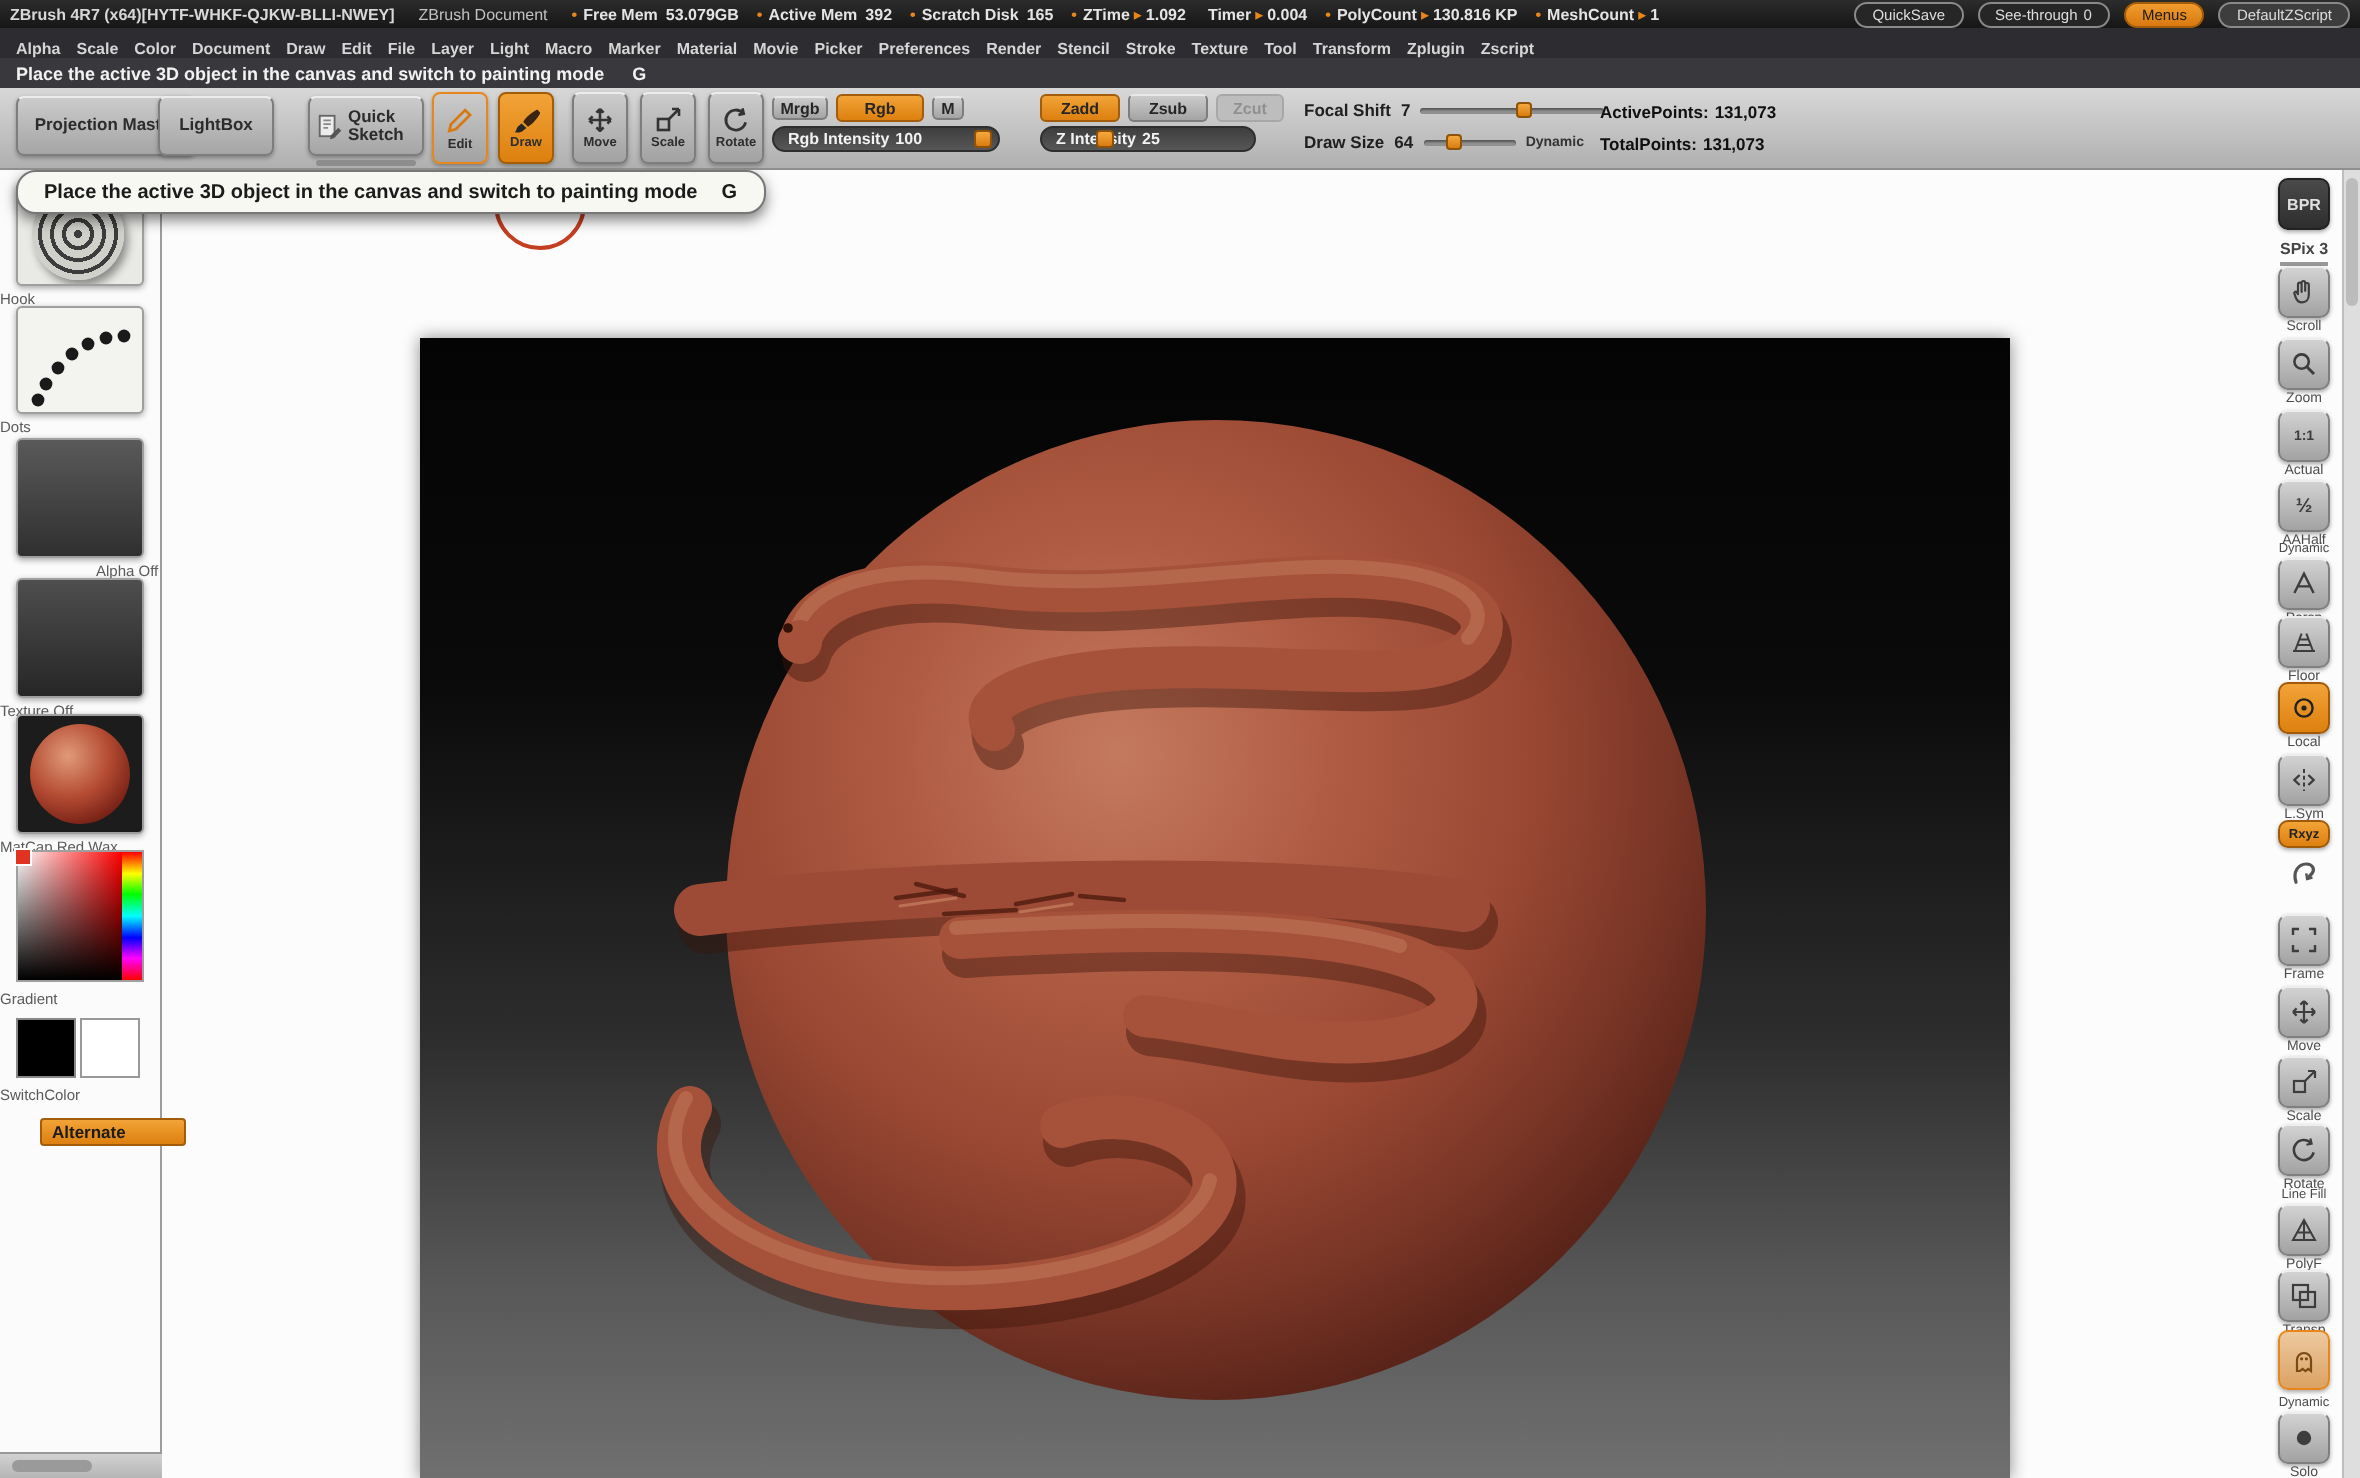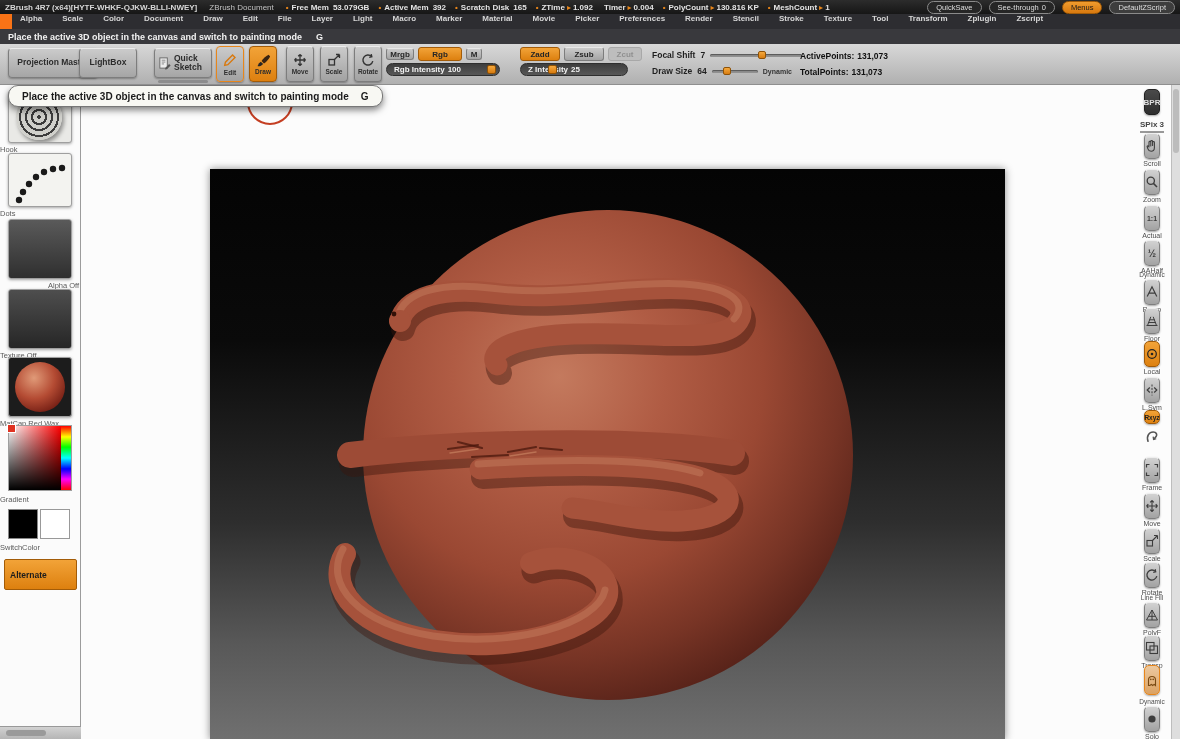--- a/index.html
+++ b/index.html
@@ -17,22 +17,22 @@
   .stat::before{content:"•";color:#e8861a;margin-right:1px;}
   .stat.no-dot::before{content:"";margin:0;}
   .stat .ss{color:#e8861a;}
   .tb-right{margin-left:auto;display:flex;gap:7px;align-items:center;}
   .tb-btn{font-size:7.5px;font-weight:normal;color:#ddd;background:#262626;border:1px solid #8a8a8a;
           border-radius:7px;padding:1px 8px;display:flex;gap:3px;align-items:center;}
   .tb-btn.orange{background:linear-gradient(#f09c2e,#d8790f);color:#1b1b1b;border-color:#a35c08;}
   .tb-btn.dark{background:#3d3d3d;}
 
   
-  .menubar{position:absolute;top:14px;left:12px;right:0;height:15px;background:#2d2d31;display:flex;align-items:flex-start;
-           gap:20px;padding:0 8px;font-size:8px;font-weight:bold;color:#d6d6d6;}
+  .menubar{position:absolute;top:14px;left:0;right:0;height:15px;background:#2d2d31;display:flex;align-items:flex-end;
+           gap:8px;padding:0 8px;font-size:8px;font-weight:bold;color:#d6d6d6;}
   .hintbar{position:absolute;top:29px;left:0;right:0;height:15px;background:#39393d;display:flex;align-items:center;
            padding:0 8px;font-size:9px;font-weight:bold;color:#f2f2f2;}
   .hint-key{margin-left:14px;}
 
   
   .topshelf{position:absolute;top:44px;left:0;right:0;height:41px;background:linear-gradient(#d8d8d8,#b0b0b0);
             border-bottom:1px solid #8f8f8f;}
   .b3{position:absolute;background:linear-gradient(#cbcbcb,#a5a5a5);border:1px solid #7d7d7d;border-top-color:#ececec;
       border-radius:4px;box-shadow:0 1px 2px rgba(0,0,0,.3);font-size:8.5px;font-weight:bold;color:#2c2c2c;
       display:flex;align-items:center;justify-content:center;text-align:center;line-height:1.1;}
@@ -91,21 +91,21 @@
            background:radial-gradient(circle at 38% 32%,#e09a78,#b44b33 45%,#7c2418 75%,#47100a 100%);}
   .tlabel{position:absolute;left:0;width:81px;text-align:left;font-size:7.5px;color:#5a5a5a;}
   .picker{position:absolute;left:8px;top:340px;width:64px;height:66px;border:1px solid #9f9f9f;}
   .sv{position:absolute;left:0;top:0;width:52px;height:64px;
       background:linear-gradient(to top,#000,rgba(0,0,0,0)),linear-gradient(to right,#fff,#f00);}
   .hue{position:absolute;right:0;top:0;width:10px;height:64px;
        background:linear-gradient(#f00,#ff0 17%,#0f0 33%,#0ff 50%,#00f 67%,#f0f 83%,#f00);}
   .cur{position:absolute;left:-2px;top:-2px;width:9px;height:9px;background:#e03322;border:1px solid #fff;}
   .swb{position:absolute;left:8px;top:424px;width:30px;height:30px;background:#000;border:1px solid #888;}
   .sww{position:absolute;left:40px;top:424px;width:30px;height:30px;background:#fff;border:1px solid #999;}
-  .alt{position:absolute;left:4px;top:474px;width:73px;height:31px;background:linear-gradient(#f2a338,#dd800f);
+  .alt{position:absolute;left:20px;top:474px;width:73px;height:14px;background:linear-gradient(#f2a338,#dd800f);
        border:1px solid #a35c08;border-radius:2px;font-size:8.5px;font-weight:bold;color:#1c1c1c;
        display:flex;align-items:center;padding:0 5px;}
   .tray-scroll{position:absolute;left:0;bottom:0;width:81px;height:13px;background:linear-gradient(#d2d2d2,#b5b5b5);
                border-top:1px solid #999;}
   .tray-scroll::after{content:"";position:absolute;left:6px;top:3px;width:40px;height:6px;background:#9a9a9a;border-radius:3px;}
 
   
   .canvas-doc{position:absolute;left:210px;top:84px;width:795px;height:571px;
               background:linear-gradient(180deg,#040404 0%,#0a0a0a 30%,#2e2e2e 62%,#585858 83%,#707070 100%);
               box-shadow:0 0 8px rgba(0,0,0,.45);}
@@ -113,21 +113,21 @@
   
   .tooltip{position:absolute;left:8px;top:0;height:22px;z-index:6;background:#f8f8f3;border:1px solid #777;
            border-radius:10px;box-shadow:0 3px 7px rgba(0,0,0,.5);display:flex;align-items:center;gap:12px;
            padding:0 13px;font-size:10px;font-weight:bold;color:#1b1b1b;white-space:nowrap;}
   .brush-ring{position:absolute;left:247px;top:-6px;width:46px;height:46px;border:2.5px solid #c43e22;
               border-radius:50%;z-index:2;}
 
   
   .right-shelf{position:absolute;left:1134px;top:0;width:36px;height:100%;z-index:3;}
   .rs{position:absolute;left:0;width:36px;text-align:center;}
-  .rsb{width:16px;height:26px;margin:0 auto;border-radius:5px;background:linear-gradient(#d2d2d2,#a2a2a2);
+  .rsb{width:26px;height:26px;margin:0 auto;border-radius:5px;background:linear-gradient(#d2d2d2,#a2a2a2);
        border:1px solid #7f7f7f;border-top-color:#eee;box-shadow:0 1px 2px rgba(0,0,0,.35);
        display:flex;align-items:center;justify-content:center;color:#3d3d3d;font-size:7px;font-weight:bold;}
   .rsl{display:block;font-size:7px;color:#4c4c4c;margin-top:1px;}
   .rssub{display:block;font-size:6.5px;color:#4c4c4c;margin-bottom:1px;}
   .rsb.dark{background:linear-gradient(#4a4a4a,#2e2e2e);border-color:#222;color:#e0e0e0;font-size:8px;}
   .rsb.orange{background:linear-gradient(#f2a338,#dd800f);border-color:#a05a08;color:#222;}
   .rsb.chip-sm{height:14px;font-size:6.5px;}
   .rsb.ghosty{height:30px;border:1.5px solid #e8861a;background:linear-gradient(#ecc9a0,#dba263);}
   .rs-spix{font-size:8px;font-weight:bold;color:#444;}
   .spix-groove{display:block;width:24px;height:2px;background:#999;margin:2px auto 0;}

